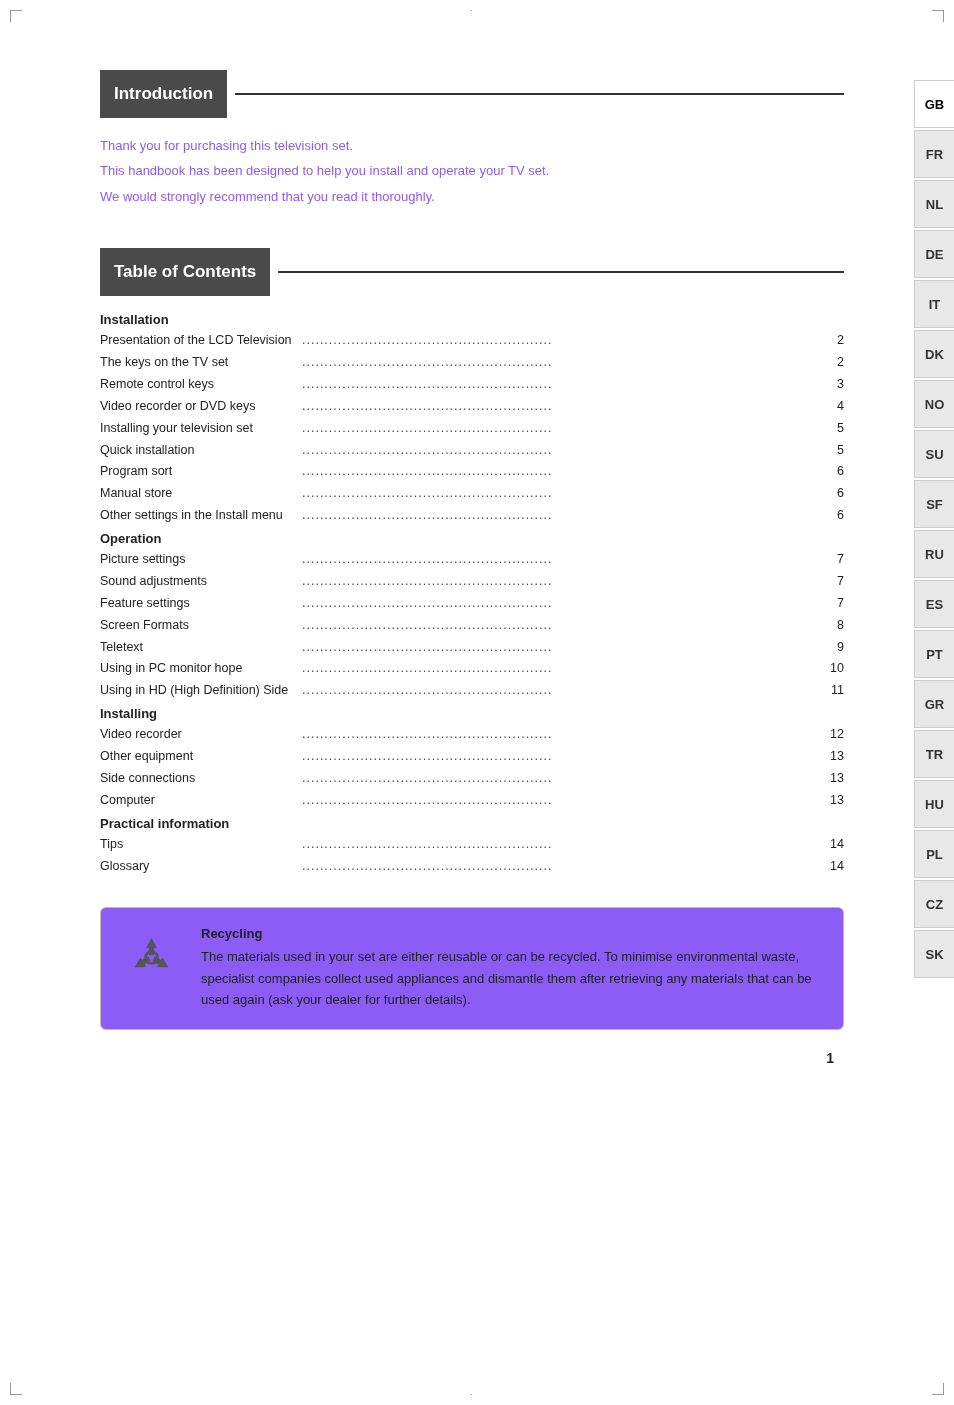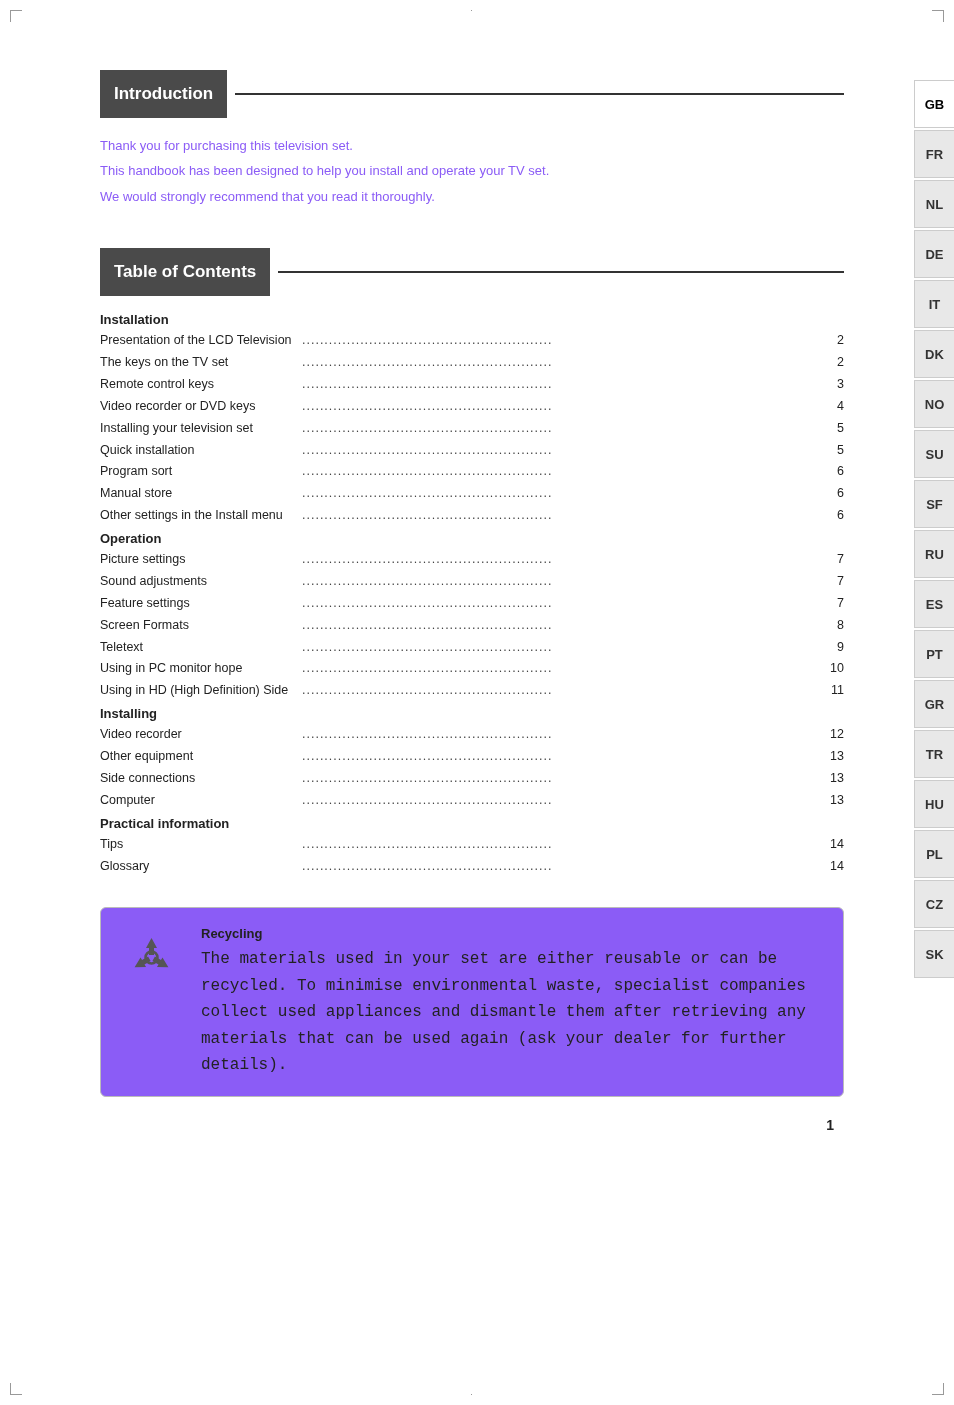--- a/index.html
+++ b/index.html
@@ -179,24 +179,23 @@
       padding-top: 4px;
     }
 
     .recycling-text-title {
       font-weight: bold;
       font-size: 13px;
       margin-bottom: 5px;
     }
 
     .recycling-text {
-      font-size: 16px;
+      font-size: 13px;
       line-height: 1.65;
       color: #222;
-      font-family: Liberation Mono, monospace;
     }
   </style>
 </head>
 <body>
 
 <div class="page-container">
 
   <div class="tick tick-tl"></div>
   <div class="tick tick-tr"></div>
   <div class="tick tick-bl"></div>

